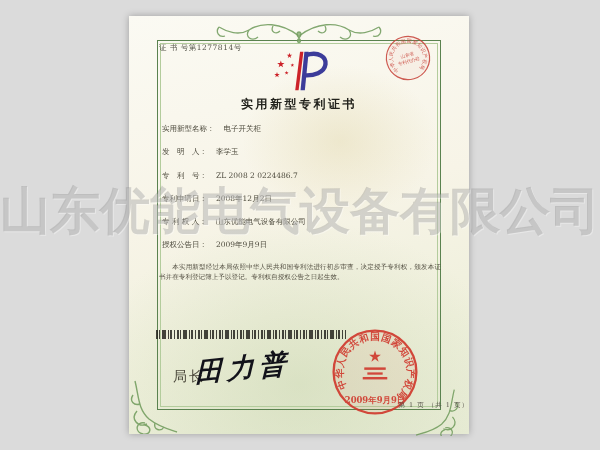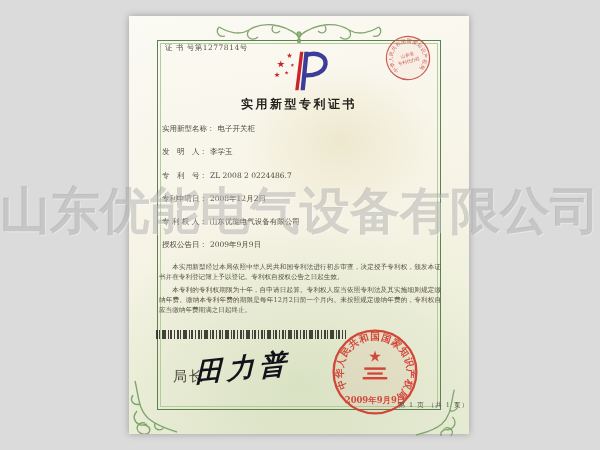--- a/index.html
+++ b/index.html
@@ -21,30 +21,30 @@
   .frame{
     position:absolute;left:28px;top:24px;right:28px;bottom:24px;
     border:1px solid #5a824f;
   }
   .frame::before{
     content:"";position:absolute;inset:2px;border:1px solid #b3cc9c;
   }
   .ornament-top{position:absolute;left:50%;top:2px;transform:translateX(-50%);width:180px;height:32px;}
   .ornament-bl{position:absolute;left:0px;bottom:0px;width:50px;height:55px;}
   .ornament-br{position:absolute;right:4px;bottom:-2px;width:56px;height:50px;transform:scaleX(-1);}
-  .cert-number{position:absolute;left:36px;top:27px;font-size:7.5px;color:#56564b;letter-spacing:.5px;}
+  .cert-number{position:absolute;left:30px;top:27px;font-size:7.5px;color:#56564b;letter-spacing:.5px;}
   .logo{position:absolute;left:140px;top:30px;width:64px;height:48px;}
   .title{
     position:absolute;left:0;top:80px;width:100%;text-align:center;
     font-size:12px;font-weight:bold;color:#23231d;letter-spacing:2.5px;
   }
   .seal-small{position:absolute;left:255px;top:18px;width:48px;height:48px;transform:rotate(-16deg);opacity:.88;}
   .fields{position:absolute;left:33px;top:108px;right:28px;}
   .field{height:23.3px;font-size:7.5px;color:#4f4c3f;white-space:nowrap;}
-  .field .lab{margin-right:3px;}
+  .field .lab{margin-right:9px;}
   .body-text{
     position:absolute;left:30px;right:28px;top:246px;
     font-size:6.6px;line-height:1.55;text-align:justify;color:#565245;
   }
   .body-text p{margin:0 0 2.5px;text-indent:2em;}
   .barcode{
     position:absolute;left:27px;top:314px;width:190px;height:9px;
     background-image:
       repeating-linear-gradient(90deg,#26251f 0 1px,transparent 1px 3px),
       repeating-linear-gradient(90deg,#26251f 0 2px,transparent 2px 7px);
@@ -158,21 +158,20 @@
       <div class="field">
         <span class="lab">专 利 权 人：</span><span>山东优能电气设备有限公司</span>
       </div>
       <div class="field">
         <span class="lab">授权公告日：</span><span>2009年9月9日</span>
       </div>
     </div>
 
     <div class="body-text">
       <p>本实用新型经过本局依照中华人民共和国专利法进行初步审查，决定授予专利权，颁发本证书并在专利登记簿上予以登记。专利权自授权公告之日起生效。</p>
-      <p>本专利的专利权期限为十年，自申请日起算。专利权人应当依照专利法及其实施细则规定缴纳年费。缴纳本专利年费的期限是每年12月2日前一个月内。未按照规定缴纳年费的，专利权自应当缴纳年费期满之日起终止。</p>
     </div>
 
     <div class="barcode"></div>
 
     <div class="director-label">局长</div>
     <div class="signature">田力普</div>
 
     <svg class="seal-large" viewBox="0 0 120 120">
       <circle cx="60" cy="60" r="54" fill="rgba(215,70,52,0.07)" stroke="#d03a2e" stroke-width="3"></circle>
       <defs>

